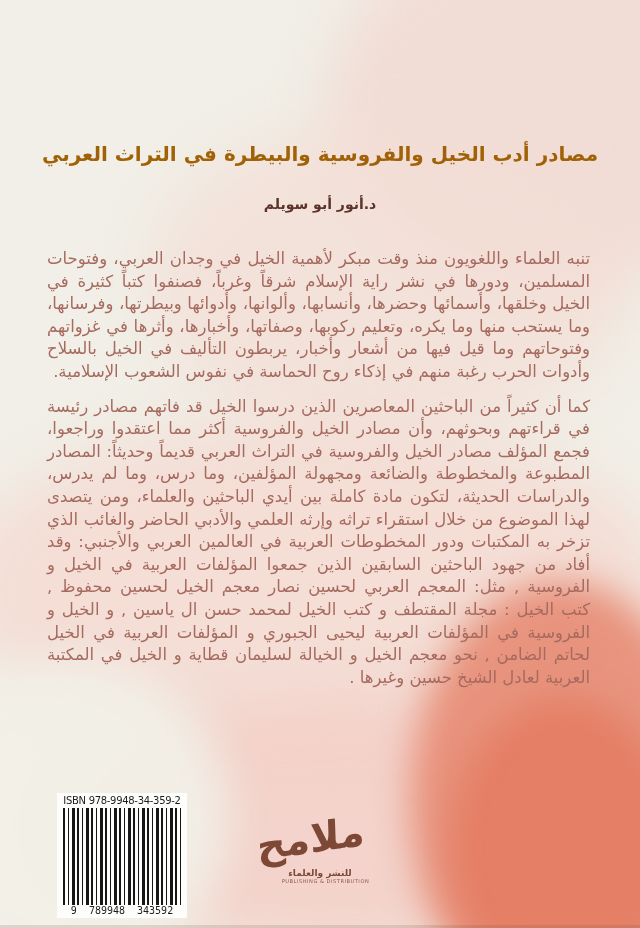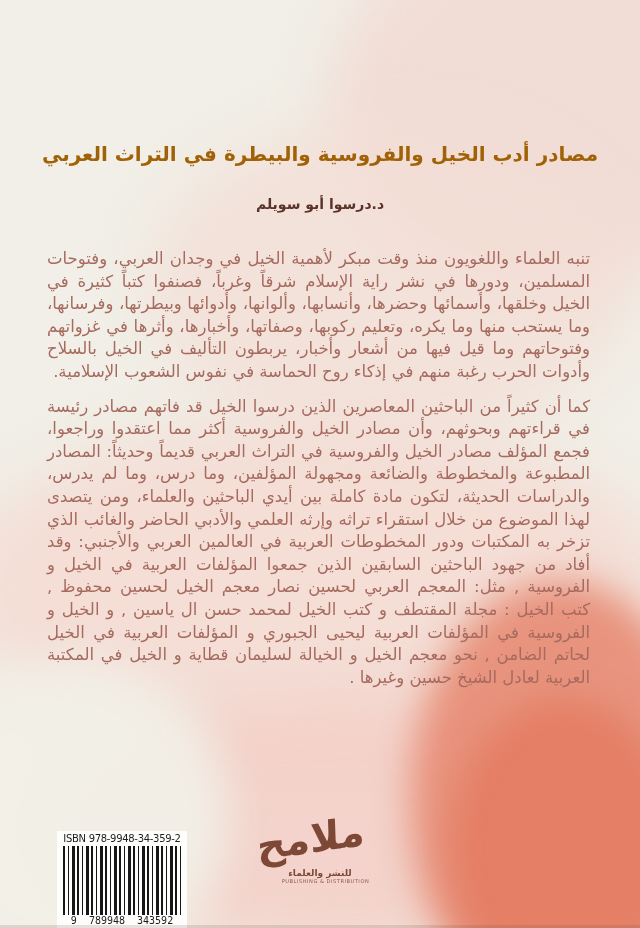--- a/index.html
+++ b/index.html
@@ -42,21 +42,21 @@
   }
   .synopsis {
     position: absolute; left: 35px; top: 236px; width: 567px;
     direction: rtl; text-align: justify;
     font-size: 16.5px; line-height: 22.6px; color: #a66a5f;
   }
   .synopsis p { margin: 12px; }
 
   
   .barcode-box {
-    position: absolute; left: 57px; top: 831px; width: 130px; height: 97px;
+    position: absolute; left: 57px; top: 793px; width: 130px; height: 125px;
     background: #fdfdfc; box-sizing: border-box; padding: 2px 4px;
     display: flex; flex-direction: column;
   }
   .isbn-label {
     font-size: 10px; color: #1c1c1c; text-align: center;
     white-space: nowrap; letter-spacing: -0.3px;
   }
   .bars {
     flex: 1; margin: 2px 2px 0 2px;
     background: repeating-linear-gradient(90deg,
@@ -96,21 +96,21 @@
 
   <div class="wash wash-top-right"></div>
   <div class="wash wash-upper-mid"></div>
   <div class="wash wash-mid"></div>
   <div class="wash wash-bottom-band"></div>
   <div class="wash wash-coral"></div>
   <div class="wash wash-coral-deep"></div>
   <div class="wash wash-cream-bl"></div>
 
   <h1 class="title">مصادر أدب الخيل والفروسية والبيطرة في التراث العربي</h1>
-  <div class="author">د.درسوا أبو سويلم</div>
+  <div class="author">د.أنور أبو سويلم</div>
 
   <div class="synopsis">
     <p>تنبه العلماء واللغويون منذ وقت مبكر لأهمية الخيل في وجدان العربي، وفتوحات المسلمين، ودورها في نشر راية الإسلام شرقاً وغرباً، فصنفوا كتباً كثيرة في الخيل وخلقها، وأسمائها وحضرها، وأنسابها، وألوانها، وأدوائها وبيطرتها، وفرسانها، وما يستحب منها وما يكره، وتعليم ركوبها، وصفاتها، وأخبارها، وأثرها في غزواتهم وفتوحاتهم وما قيل فيها من أشعار وأخبار، يربطون التأليف في الخيل بالسلاح وأدوات الحرب رغبة منهم في إذكاء روح الحماسة في نفوس الشعوب الإسلامية.</p>
     <p>كما أن كثيراً من الباحثين المعاصرين الذين درسوا الخيل قد فاتهم مصادر رئيسة في قراءتهم وبحوثهم، وأن مصادر الخيل والفروسية أكثر مما اعتقدوا وراجعوا، فجمع المؤلف مصادر الخيل والفروسية في التراث العربي قديماً وحديثاً: المصادر المطبوعة والمخطوطة والضائعة ومجهولة المؤلفين، وما درس، وما لم يدرس، والدراسات الحديثة، لتكون مادة كاملة بين أيدي الباحثين والعلماء، ومن يتصدى لهذا الموضوع من خلال استقراء تراثه وإرثه العلمي والأدبي الحاضر والغائب الذي تزخر به المكتبات ودور المخطوطات العربية في العالمين العربي والأجنبي: وقد أفاد من جهود الباحثين السابقين الذين جمعوا المؤلفات العربية في الخيل و الفروسية , مثل: المعجم العربي لحسين نصار معجم الخيل لحسين محفوظ , كتب الخيل : مجلة المقتطف و كتب الخيل لمحمد حسن ال ياسين , و الخيل و الفروسية في المؤلفات العربية ليحيى الجبوري و المؤلفات العربية في الخيل لحاتم الضامن , نحو معجم الخيل و الخيالة لسليمان قطاية و الخيل في المكتبة العربية لعادل الشيخ حسين وغيرها .</p>
   </div>
 
   <div class="barcode-box">
     <div class="isbn-label">ISBN 978-9948-34-359-2</div>
     <div class="bars"></div>
     <div class="isbn-digits">9 789948 343592</div>

